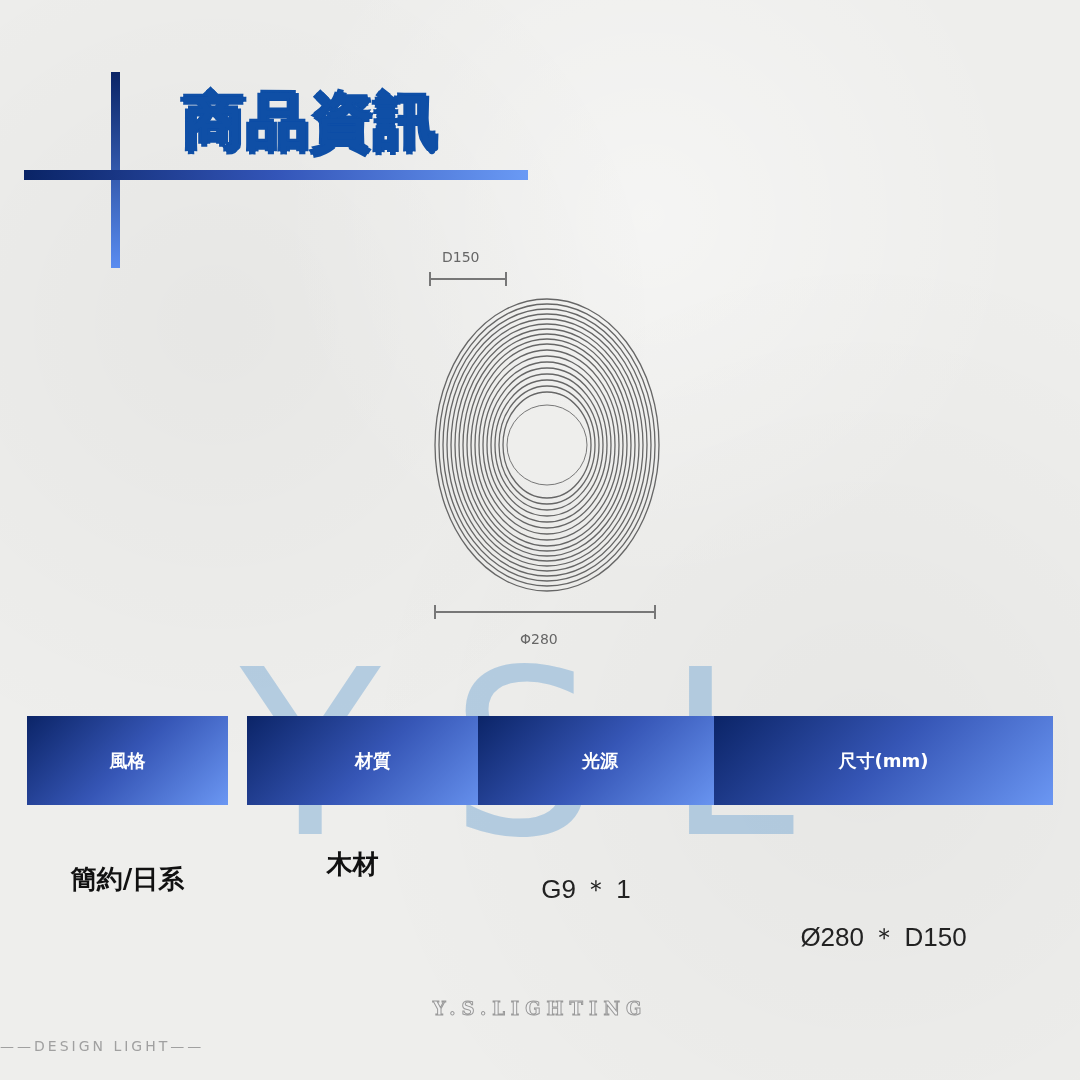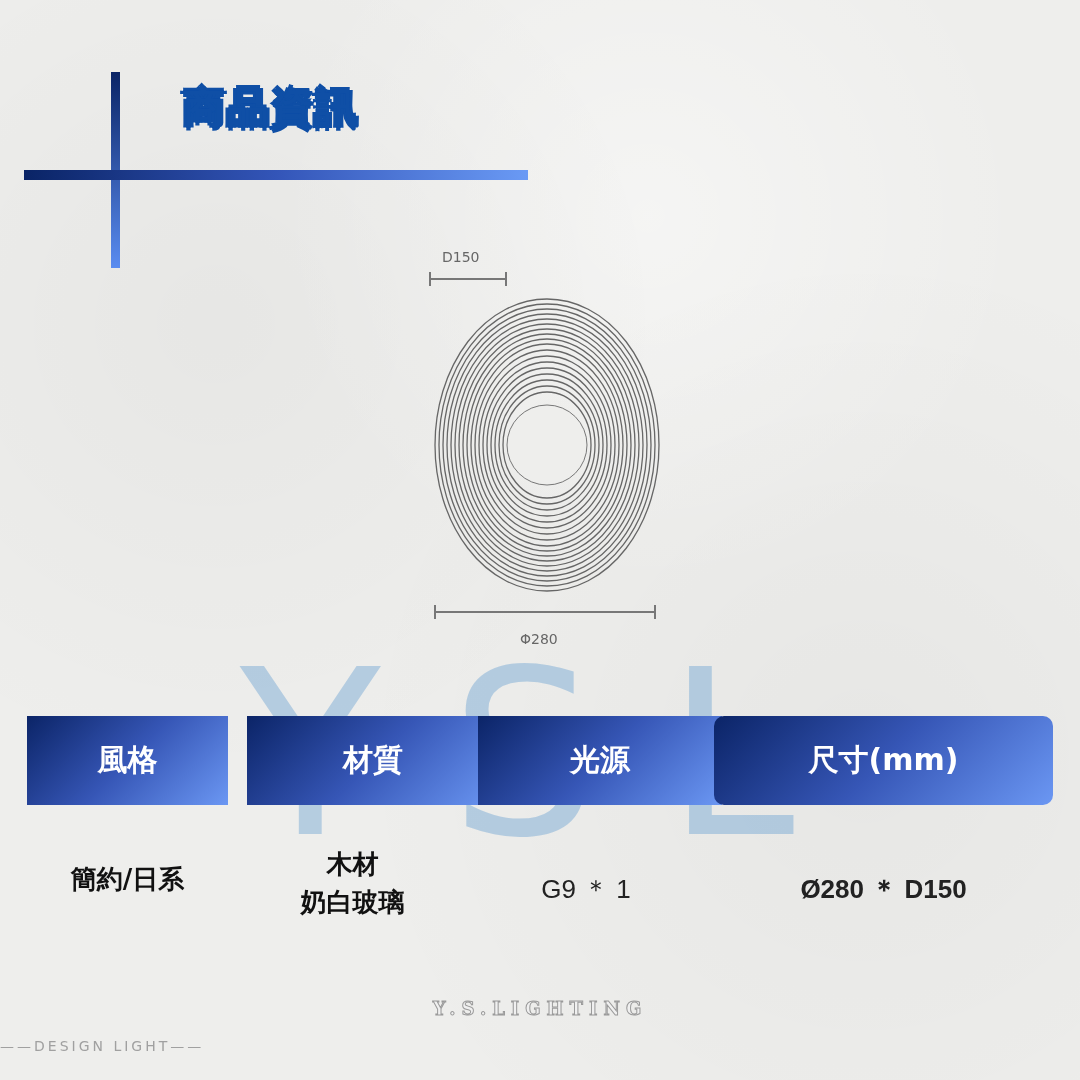--- a/index.html
+++ b/index.html
@@ -16,39 +16,39 @@
     position: absolute; left: 111px; top: 72px; width: 9px; height: 196px;
     background: linear-gradient(to bottom, #0a2466, #5a8cf0);
   }
   .hline {
     position: absolute; left: 24px; top: 170px; width: 504px; height: 10px;
     background: linear-gradient(to right, #0a2466, #3355b8 50%, #6a9af5);
   }
   .title {
     position: absolute; left: 183px; top: 80px; margin: 0;
     font-family: "DejaVu Sans", sans-serif; font-weight: bold;
-    font-size: 42px; letter-spacing: 2px; color: #0f4fa6;
+    font-size: 62px; letter-spacing: 2px; color: #0f4fa6;
     -webkit-text-stroke: 2px #ffffff;
     text-shadow: 0 0 0 #0f4fa6, 3px 0 0 #0f4fa6, -3px 0 0 #0f4fa6, 0 3px 0 #0f4fa6, 0 -3px 0 #0f4fa6;
     paint-order: stroke fill;
   }
   .diagram { position: absolute; left: 420px; top: 245px; width: 260px; height: 410px; }
   .dim-label { position: absolute; font-family: "DejaVu Sans", sans-serif; font-size: 14px; color: #666; text-align: center; }
   .dim-line { position: absolute; height: 2px; background: #777; }
   .dim-line::before, .dim-line::after { content: ""; position: absolute; top: -6px; width: 2px; height: 14px; background: #777; }
   .dim-line::before { left: 0; } .dim-line::after { right: 0; }
   .watermark {
     position: absolute; top: 640px; left: 240px; font-family: "DejaVu Sans", sans-serif;
     font-size: 230px; color: rgba(110,165,210,0.45); letter-spacing: 70px; line-height: 1;
   }
   .header-box {
     position: absolute; top: 716px; height: 89px;
     background: linear-gradient(135deg, #0b2467 0%, #3656b6 50%, #6b97f3 100%);
     display: flex; align-items: center; justify-content: center;
-    color: #fff; font-family: "DejaVu Sans", sans-serif; font-weight: bold; font-size: 30px;
+    color: #fff; font-family: "DejaVu Sans", sans-serif; font-weight: bold; font-size: 18px;
   }
   .value {
     position: absolute; font-family: "DejaVu Sans", sans-serif; text-align: center; color: #111;
   }
   .value.bold { font-weight: bold; font-size: 26px; line-height: 38px; }
   .value.light { font-family: "Liberation Sans", sans-serif; font-size: 26px; color: #222; }
   .brand {
     position: absolute; left: 0; width: 1080px; text-align: center; top: 998px;
     font-family: "DejaVu Serif", serif; font-weight: bold; font-size: 18px; letter-spacing: 6px;
     color: #f0f0f0; -webkit-text-stroke: 1px #9a9a9a;
@@ -99,32 +99,31 @@
 
 <div class="header-box" style="left:27px; width:201px;">
   <span>風格</span>
 </div>
 <div class="header-box" style="left:247px; width:252px;">
   <span>材質</span>
 </div>
 <div class="header-box" style="left:478px; width:244px;">
   <span>光源</span>
 </div>
-<div class="header-box" style="left:714px; width:339px;border-radius:10px;">
+<div class="header-box" style="left:714px; width:339px;">
   <span>尺寸(mm)</span>
 </div>
 
 <div class="value bold" style="left:27px; width:201px; top:860px;">
   <div>簡約/日系</div>
 </div>
 <div class="value bold" style="left:247px; width:211px; top:845px;">
   <div>木材</div>
-  <div>奶白玻璃</div>
 </div>
 <div class="value light" style="left:478px; width:216px; top:872px;">
   <div>G9 ＊ 1</div>
 </div>
-<div class="value light" style="left:714px; width:339px; top:872px;font-weight:bold;">
+<div class="value light" style="left:714px; width:339px; top:920px;">
   <div>Ø280 ＊ D150</div>
 </div>
 
 <div class="brand">Y.S.LIGHTING</div>
 <div class="tagline">——DESIGN LIGHT——</div>
 
 </body></html>

